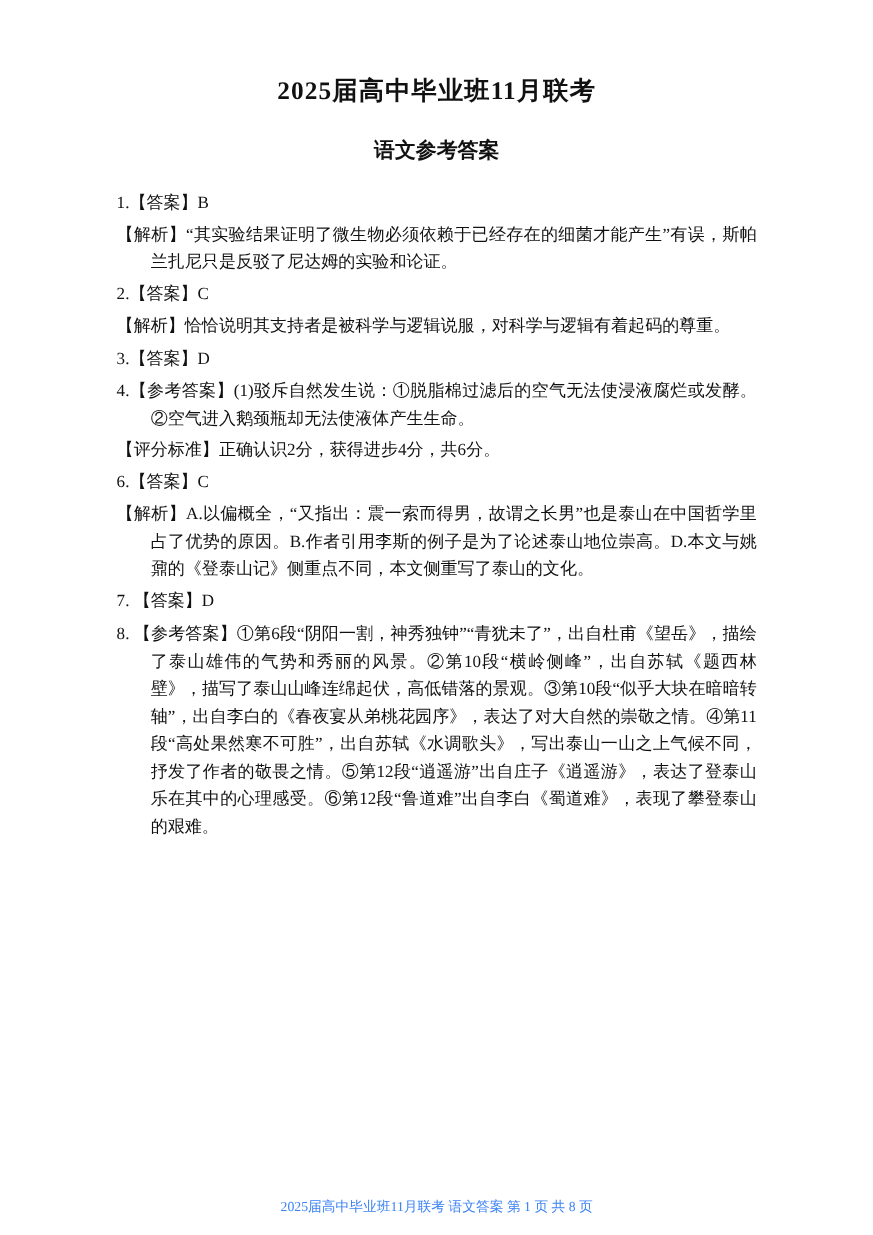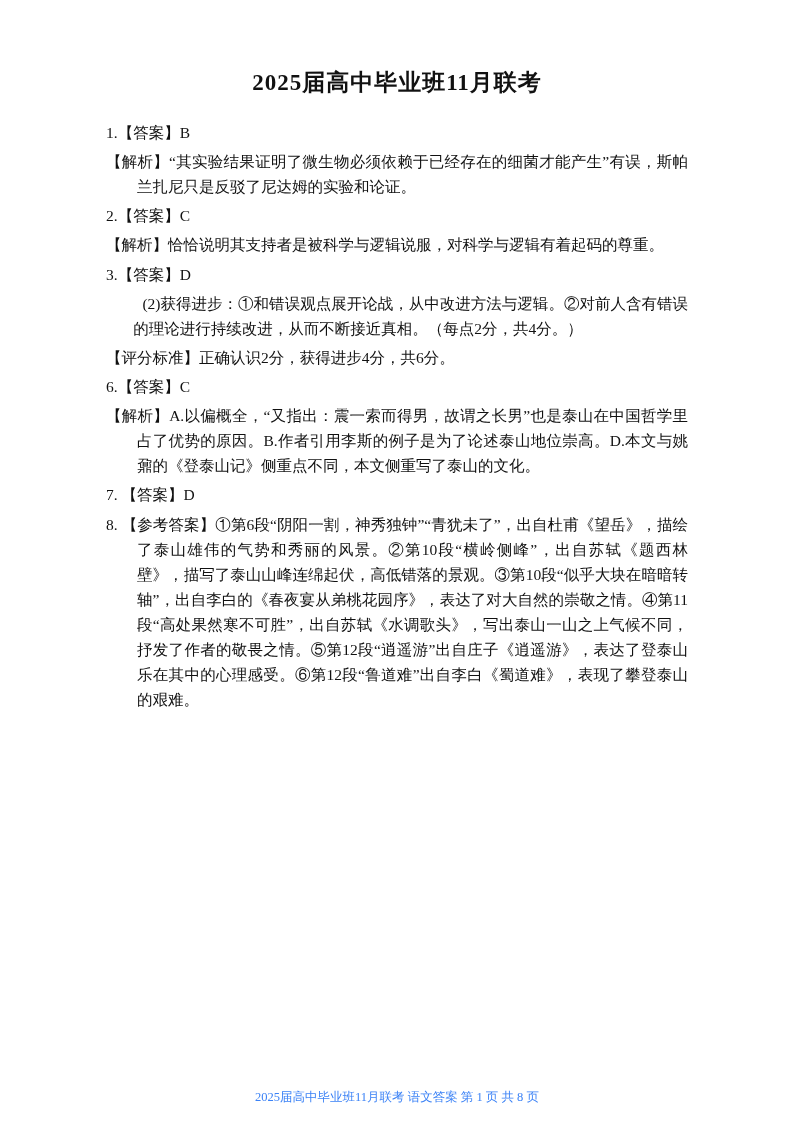--- a/index.html
+++ b/index.html
@@ -59,28 +59,29 @@
     color: #3b82f6;
   }
   strong { font-weight: 400; }
 </style>
 </head>
 <body>
 
 <div class="page">
 
   <h1 class="title">2025届高中毕业班11月联考</h1>
+  <h2 class="subtitle">语文参考答案</h2>
 
   <div class="content">
     <p class="p">1.<strong>【答案】</strong>B</p>
     <p class="p hang"><strong>【解析】</strong>“其实验结果证明了微生物必须依赖于已经存在的细菌才能产生”有误，斯帕兰扎尼只是反驳了尼达姆的实验和论证。</p>
     <p class="p">2.<strong>【答案】</strong>C</p>
     <p class="p hang"><strong>【解析】</strong>恰恰说明其支持者是被科学与逻辑说服，对科学与逻辑有着起码的尊重。</p>
     <p class="p">3.<strong>【答案】</strong>D</p>
-    <p class="p sub">(2)获得进步：①和错误观点展开论战，从中改进方法与逻辑。②对前人含有错误的理论进行持续改进，从而不断接近真相。（每点2分，共4分。）</p>
+    <p class="p hang">4.<strong>【参考答案】</strong>(1)驳斥自然发生说：①脱脂棉过滤后的空气无法使浸液腐烂或发酵。②空气进入鹅颈瓶却无法使液体产生生命。</p>
     <p class="p"><strong>【评分标准】</strong>正确认识2分，获得进步4分，共6分。</p>
     <p class="p">6.<strong>【答案】</strong>C</p>
     <p class="p hang"><strong>【解析】</strong>A.以偏概全，“又指出：震一索而得男，故谓之长男”也是泰山在中国哲学里占了优势的原因。B.作者引用李斯的例子是为了论述泰山地位崇高。D.本文与姚鼐的《登泰山记》侧重点不同，本文侧重写了泰山的文化。</p>
     <p class="p">7. <strong>【答案】</strong>D</p>
     <p class="p hang">8. <strong>【参考答案】</strong>①第6段“阴阳一割，神秀独钟”“青犹未了”，出自杜甫《望岳》，描绘了泰山雄伟的气势和秀丽的风景。②第10段“横岭侧峰”，出自苏轼《题西林壁》，描写了泰山山峰连绵起伏，高低错落的景观。③第10段“似乎大块在暗暗转轴”，出自李白的《春夜宴从弟桃花园序》，表达了对大自然的崇敬之情。④第11段“高处果然寒不可胜”，出自苏轼《水调歌头》，写出泰山一山之上气候不同，抒发了作者的敬畏之情。⑤第12段“逍遥游”出自庄子《逍遥游》，表达了登泰山乐在其中的心理感受。⑥第12段“鲁道难”出自李白《蜀道难》，表现了攀登泰山的艰难。</p>
   </div>
 
   <div class="footer">2025届高中毕业班11月联考 语文答案 第 1 页 共 8 页</div>
 
 </div>

